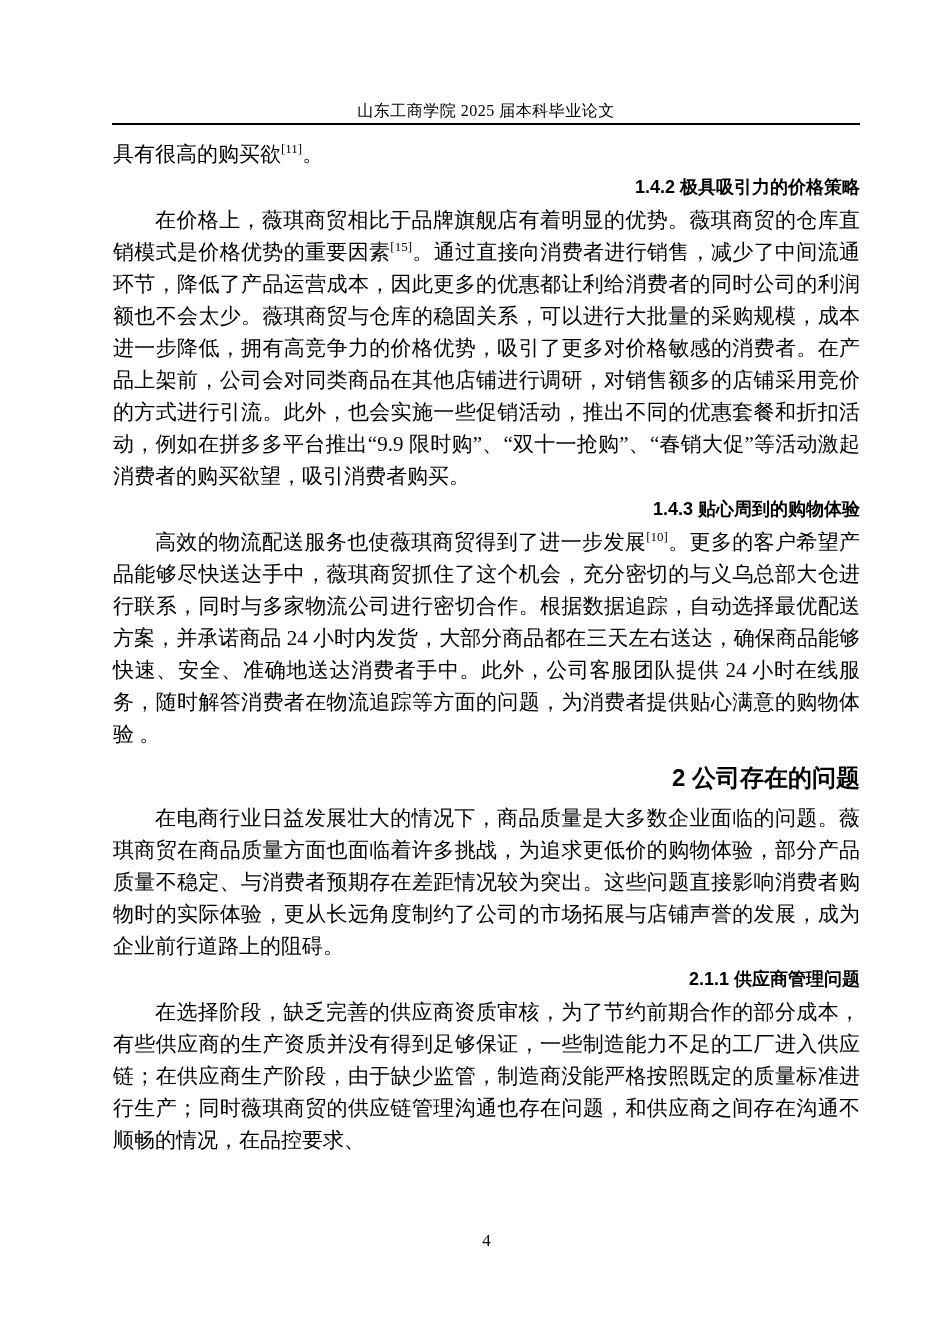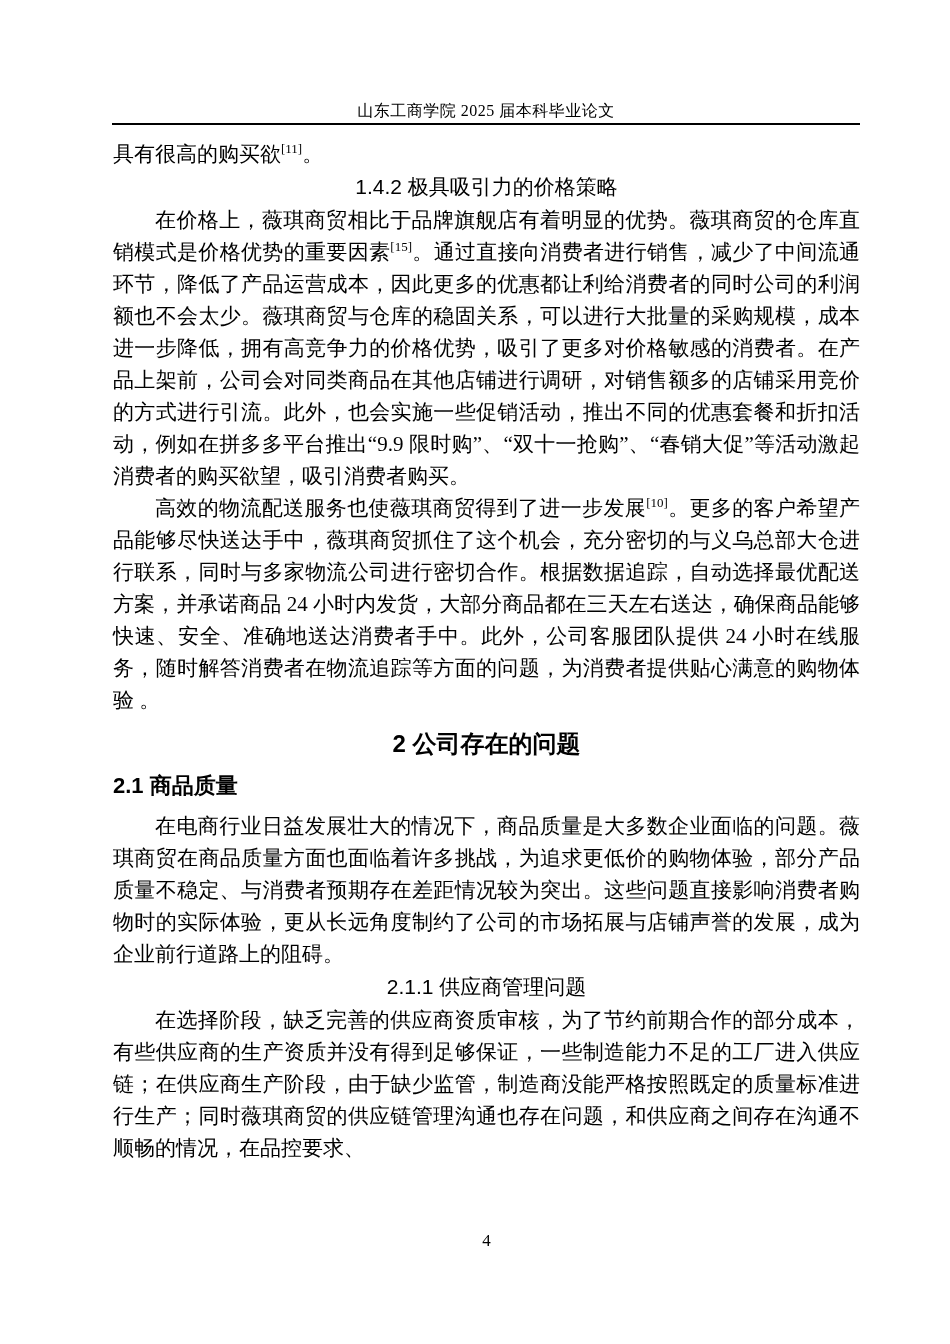--- a/index.html
+++ b/index.html
@@ -46,37 +46,37 @@
   }
   .content p.blk.p-cont {
     text-indent: 0;
   }
   .blk.h1 {
     font-family: "Liberation Sans", "DejaVu Sans", sans-serif;
     font-weight: bold;
     font-size: 24px;
     line-height: 36px;
     margin: 10px 0 6px 0;
-    text-align: center;
+    text-align: right;
   }
   .blk.h2 {
     font-family: "Liberation Sans", "DejaVu Sans", sans-serif;
     font-weight: bold;
     font-size: 22px;
     line-height: 32px;
     margin: 8px 0 8px 0;
     text-align: left;
   }
   .blk.h3 {
     font-family: "Liberation Sans", "DejaVu Sans", sans-serif;
-    font-weight: normal;
-    font-size: 21px;
+    font-weight: bold;
+    font-size: 18px;
     line-height: 32px;
     margin: 1px 0 1px 0;
-    text-align: center;
+    text-align: right;
   }
   sup.supref {
     font-size: 13px;
     line-height: 0;
     vertical-align: super;
   }
   .pagenum {
     position: absolute;
     top: 1230px;
     left: 113px;
@@ -91,22 +91,22 @@
 
 <div class="page">
   <div class="header">
     <div class="header-title">山东工商学院 2025 届本科毕业论文</div>
   </div>
 
   <div class="content" id="content">
       <p class="blk p-cont">具有很高的购买欲<sup class="supref">[11]</sup>。</p>
       <div class="blk h3">1.4.2 极具吸引力的价格策略</div>
       <p class="blk p">在价格上，薇琪商贸相比于品牌旗舰店有着明显的优势。薇琪商贸的仓库直销模式是价格优势的重要因素<sup class="supref">[15]</sup>。通过直接向消费者进行销售，减少了中间流通环节，降低了产品运营成本，因此更多的优惠都让利给消费者的同时公司的利润额也不会太少。薇琪商贸与仓库的稳固关系，可以进行大批量的采购规模，成本进一步降低，拥有高竞争力的价格优势，吸引了更多对价格敏感的消费者。在产品上架前，公司会对同类商品在其他店铺进行调研，对销售额多的店铺采用竞价的方式进行引流。此外，也会实施一些促销活动，推出不同的优惠套餐和折扣活动，例如在拼多多平台推出“9.9 限时购”、“双十一抢购”、“春销大促”等活动激起消费者的购买欲望，吸引消费者购买。</p>
+      <div class="blk h3">1.4.3 贴心周到的购物体验</div>
       <p class="blk p">高效的物流配送服务也使薇琪商贸得到了进一步发展<sup class="supref">[10]</sup>。更多的客户希望产品能够尽快送达手中，薇琪商贸抓住了这个机会，充分密切的与义乌总部大仓进行联系，同时与多家物流公司进行密切合作。根据数据追踪，自动选择最优配送方案，并承诺商品 24 小时内发货，大部分商品都在三天左右送达，确保商品能够快速、安全、准确地送达消费者手中。此外，公司客服团队提供 24 小时在线服务，随时解答消费者在物流追踪等方面的问题，为消费者提供贴心满意的购物体验 。</p>
       <div class="blk h1">2 公司存在的问题</div>
-      <div class="blk h2">2.1 商品质量</div>
       <p class="blk p">在电商行业日益发展壮大的情况下，商品质量是大多数企业面临的问题。薇琪商贸在商品质量方面也面临着许多挑战，为追求更低价的购物体验，部分产品质量不稳定、与消费者预期存在差距情况较为突出。这些问题直接影响消费者购物时的实际体验，更从长远角度制约了公司的市场拓展与店铺声誉的发展，成为企业前行道路上的阻碍。</p>
       <div class="blk h3">2.1.1 供应商管理问题</div>
       <p class="blk p">在选择阶段，缺乏完善的供应商资质审核，为了节约前期合作的部分成本，有些供应商的生产资质并没有得到足够保证，一些制造能力不足的工厂进入供应链；在供应商生产阶段，由于缺少监管，制造商没能严格按照既定的质量标准进行生产；同时薇琪商贸的供应链管理沟通也存在问题，和供应商之间存在沟通不顺畅的情况，在品控要求、</p>
     </div>
 
   <div class="pagenum">4</div>
 </div>
 
 </body></html>

